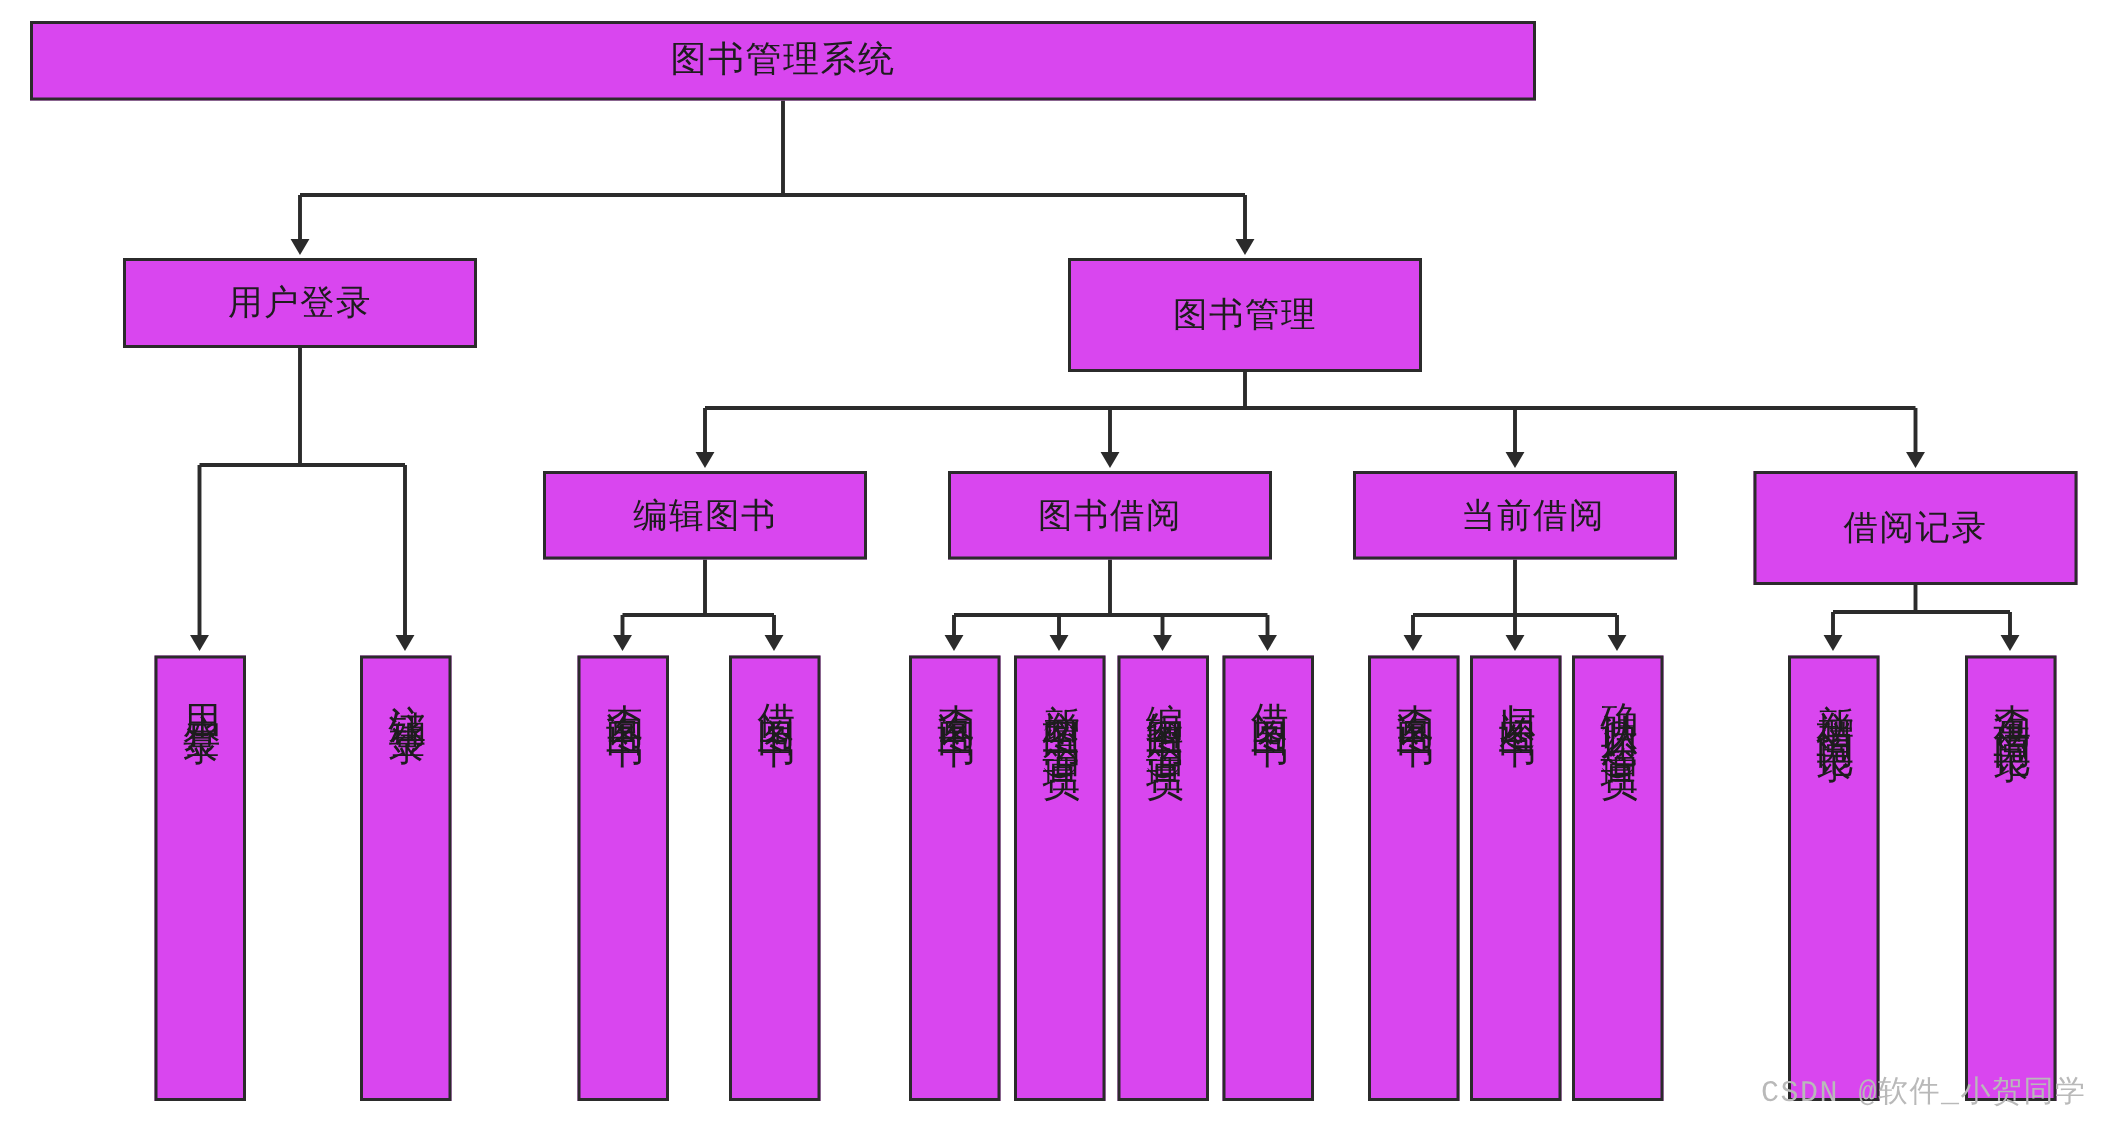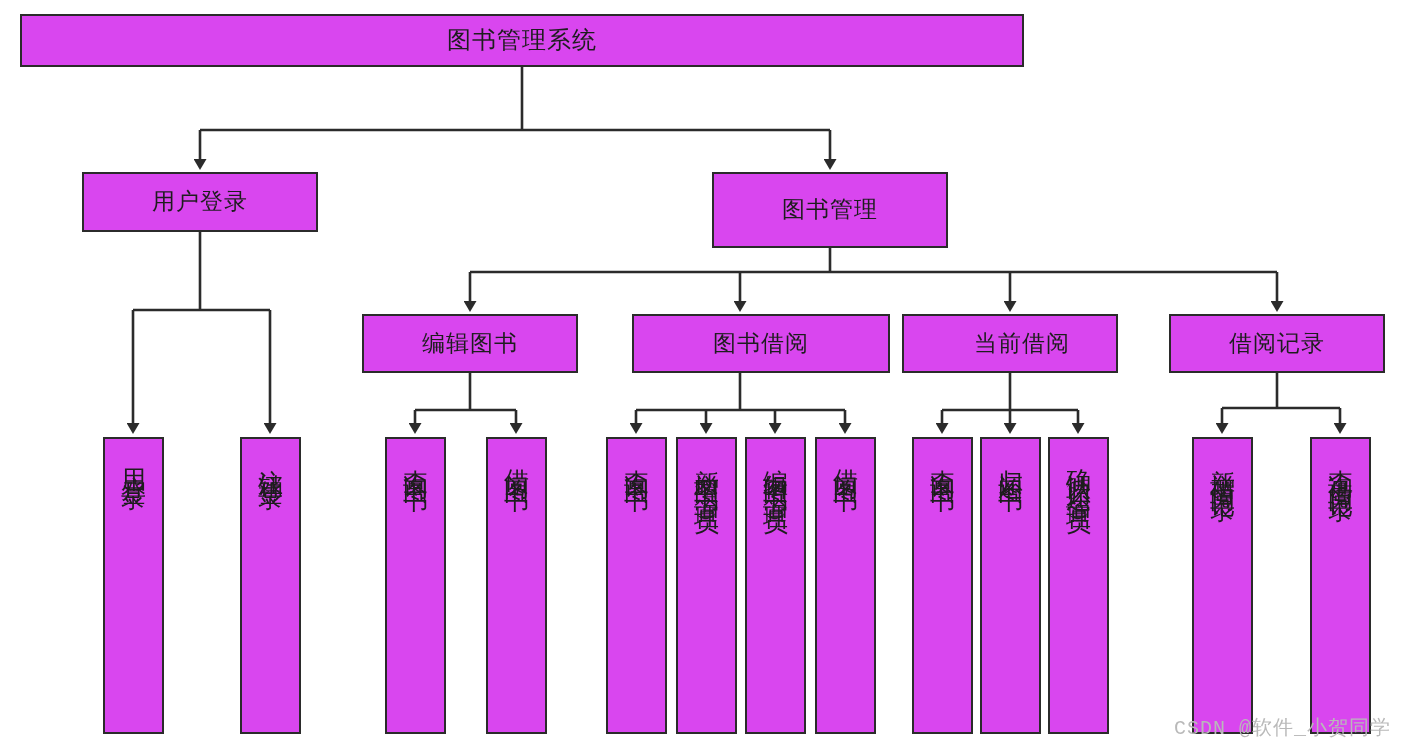--- a/index.html
+++ b/index.html
@@ -129,27 +129,27 @@
   <div class="node h-node" style="left:82px;top:172px;width:236px;height:60px;">
     <span class="lbl">用户登录</span>
   </div>
   <div class="node h-node" style="left:712px;top:172px;width:236px;height:76px;">
     <span class="lbl">图书管理</span>
   </div>
 
   <div class="node h-node" style="left:362px;top:314px;width:216px;height:59px;">
     <span class="lbl">编辑图书</span>
   </div>
-  <div class="node h-node" style="left:632px;top:314px;width:258px;height:59px;">
+  <div class="node h-node" style="left:632px;top:314px;width:216px;height:59px;">
     <span class="lbl">图书借阅</span>
   </div>
   <div class="node h-node" style="left:902px;top:314px;width:216px;height:59px;padding-left:24px;">
     <span class="lbl">当前借阅</span>
   </div>
-  <div class="node h-node" style="left:1169px;top:314px;width:216px;height:59px;">
+  <div class="node h-node" style="left:1169px;top:314px;width:216px;height:76px;">
     <span class="lbl">借阅记录</span>
   </div>
 
   <div class="node v-node" style="left:103px;top:437px;width:61px;height:297px;">
     <span class="lbl">用户登录</span>
   </div>
   <div class="node v-node" style="left:240px;top:437px;width:61px;height:297px;">
     <span class="lbl">注销登录</span>
   </div>
 

